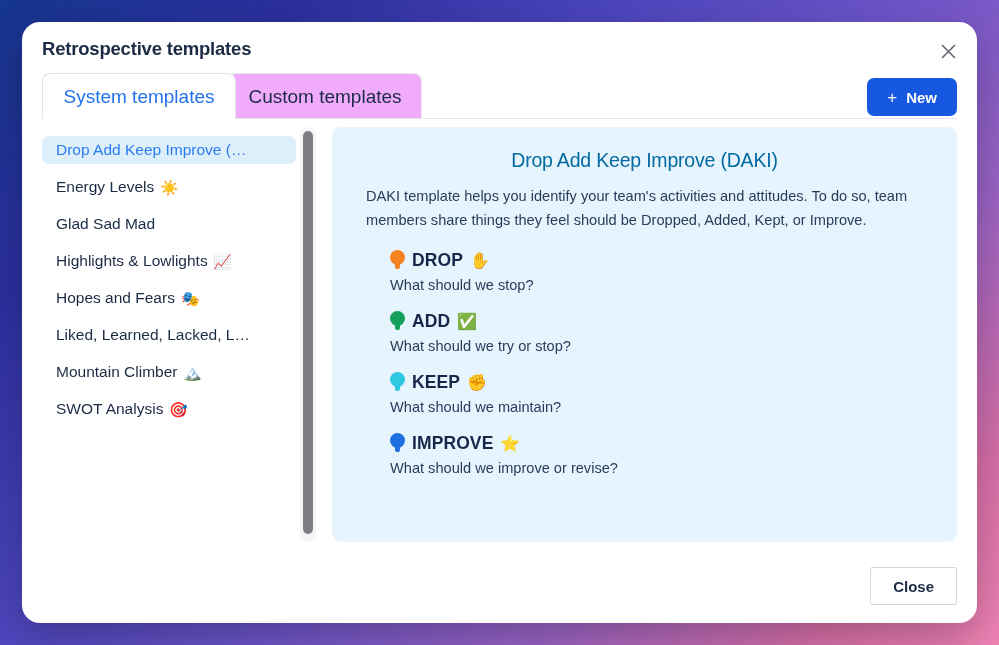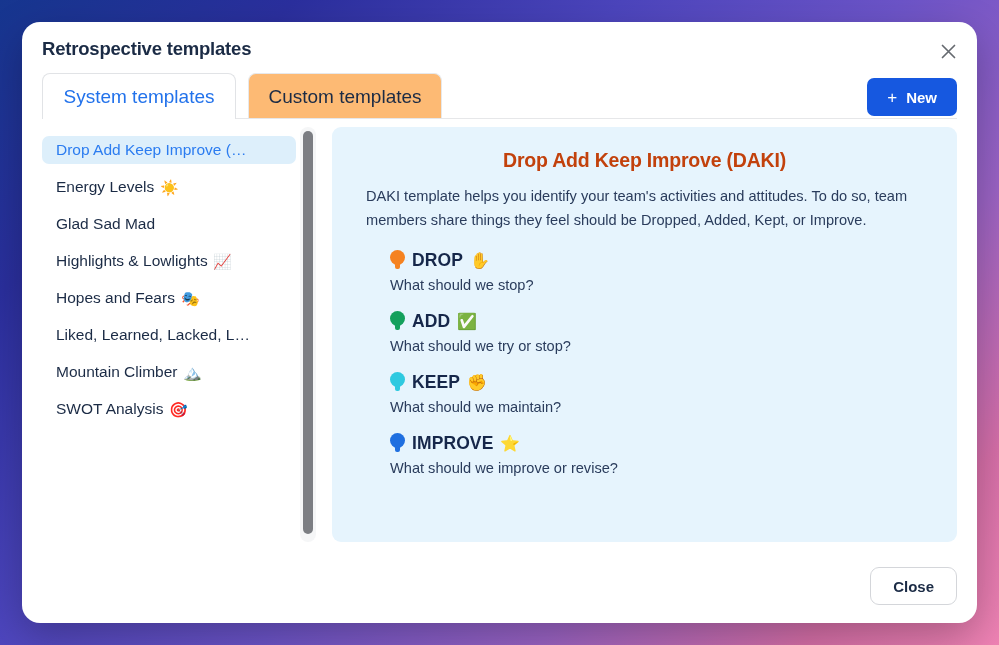--- a/index.html
+++ b/index.html
@@ -85,23 +85,23 @@
   .tab.active {
     left: 0;
     width: 194px;
     background: #ffffff;
     color: #2272eb;
     border: 1px solid #e1e3e6;
     border-bottom: none;
     z-index: 2;
   }
   .tab.inactive {
-    left: 206px;
+    left: 186px;
     width: 194px;
-    background: #fdba74;
+    background: #f0abfc;
     color: #1b2b45;
     border: 1px solid #e7e8ea;
     border-bottom: none;
   }
   .tab-underline {
     position: absolute;
     left: 20px;
     right: 20px;
     top: 96px;
     height: 1px;
@@ -173,22 +173,22 @@
     top: 8px;
     bottom: 3px;
     background: #e6f4fd;
     border-radius: 9px;
     padding: 22px 34px 10px 34px;
     overflow: hidden;
   }
   .panel-title {
     text-align: center;
     font-size: 19.5px;
-    font-weight: bold;
-    color: #c2410c;
+    font-weight: normal;
+    color: #0369a1;
     letter-spacing: -0.2px;
   }
   .panel-desc {
     margin-top: 13px;
     font-size: 14.6px;
     line-height: 1.62;
     color: #2a3c5c;
   }
   .section { margin-top: 18px; }
   .section-head {
@@ -225,21 +225,21 @@
     right: 20px;
     bottom: 16px;
     height: 42px;
     display: flex;
     justify-content: flex-end;
     align-items: center;
     gap: 12px;
   }
   .btn {
     height: 38px;
-    border-radius: 9px;
+    border-radius: 2px;
     font-size: 15px;
     font-weight: bold;
     cursor: pointer;
     padding: 0 22px;
     font-family: "Liberation Sans", sans-serif;
     text-align: right;
   }
   .btn-secondary {
     background: #ffffff;
     color: #1b2b45;

